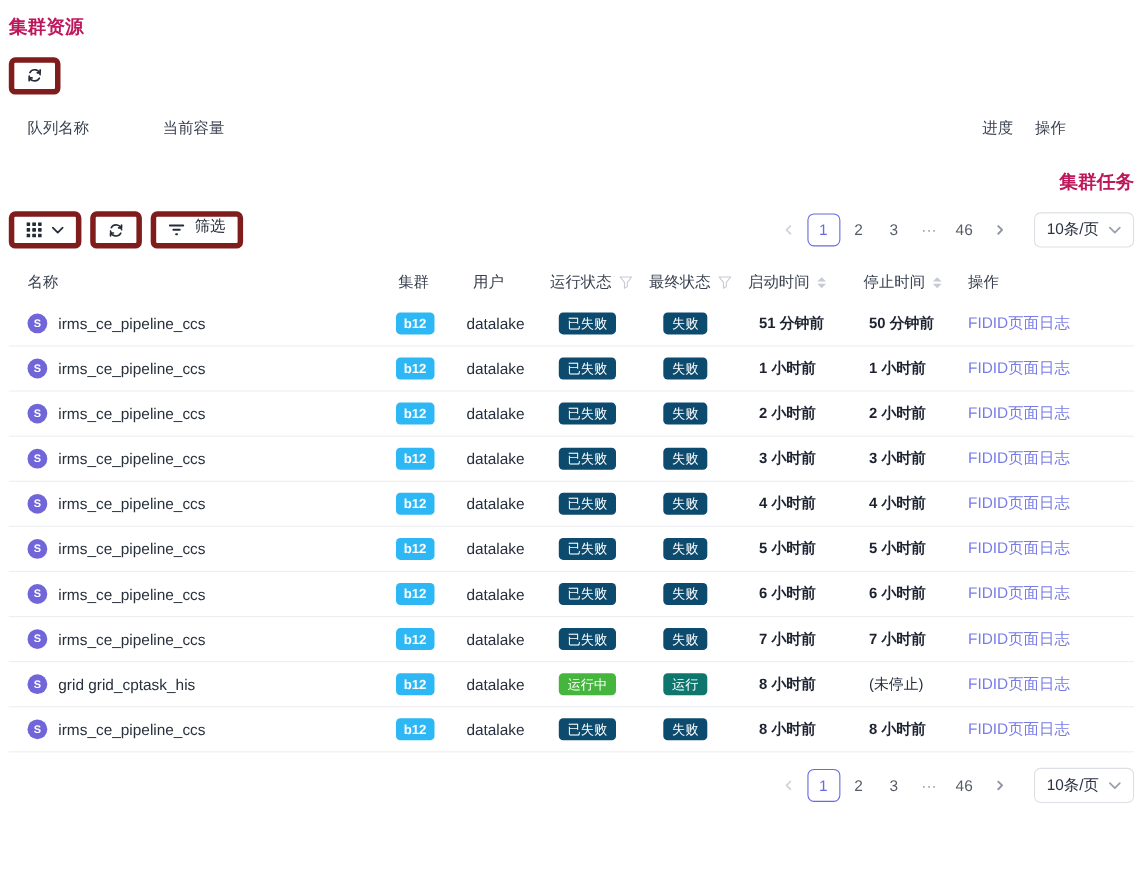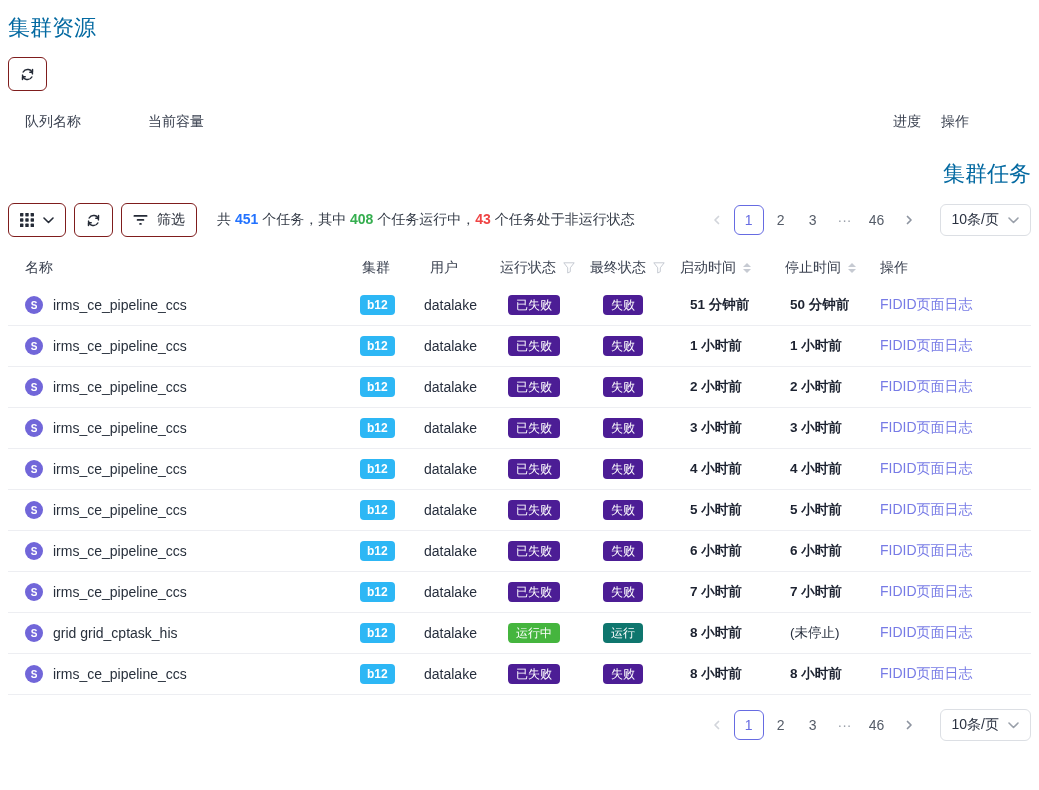--- a/index.html
+++ b/index.html
@@ -5,36 +5,35 @@
   * { box-sizing: border-box; margin: 0; padding: 0; }
   html, body { width: 1039px; height: 790px; background: #fff; overflow: hidden; }
   body {
     font-family: "Liberation Sans", "DejaVu Sans", sans-serif;
     font-size: 14px;
     color: #262e3d;
   }
   .page { padding: 16px 8px 0 8px; }
 
   .section-title {
-    font-size: 22px;
-    font-weight: 400;
-    color: #0369a1;
+    font-size: 17px;
+    font-weight: 700;
+    color: #be185d;
     line-height: 1.1;
   }
 
   
   .btn {
     display: inline-flex;
-    align-items: center;
     justify-content: center;
     gap: 9px;
     height: 34px;
     padding: 0 11px;
     background: #fff;
-    border: 1px solid #7f1d1d;
+    border: 5px solid #7f1d1d;
     border-radius: 6px;
     color: #252b37;
     font-size: 14px;
     cursor: pointer;
   }
   .icon { display: inline-flex; align-items: center; justify-content: center; }
 
   .lone-refresh { margin-top: 17px; }
 
   
@@ -149,21 +148,21 @@
   .tname { color: #28303c; }
   .cluster-badge {
     display: inline-block; background: #2db7f5; color: #fff;
     font-size: 12px; font-weight: 700; line-height: 1;
     padding: 4px 7px; border-radius: 4px;
   }
   .badge {
     display: inline-block; color: #fff; font-size: 12px; line-height: 1;
     padding: 4px 8px; border-radius: 4px;
   }
-  .badge-red { background: #4c1d95; }
+  .badge-red { background: #0c4a6e; }
   .badge-green { background: #45b53e; }
   .badge-cyan { background: #0f766e; }
   .time { font-weight: 700; color: #1c2230; font-size: 13.5px; white-space: nowrap; }
   .time.plain { font-weight: 400; color: #262e3d; }
 
   .bottom-pager-row { display: flex; margin-top: 14px; }
 </style>
 </head>
 <body>
 
@@ -230,21 +229,20 @@
       <span class="icon">
         <svg width="15" height="12" viewBox="0 0 15 12" fill="currentColor">
           <rect x="0.5" y="1" width="14" height="1.8" rx="0.9"></rect>
           <rect x="3.7" y="5" width="7.6" height="1.8" rx="0.9"></rect>
           <rect x="6.2" y="9" width="2.6" height="1.8" rx="0.9"></rect>
         </svg>
       </span>
       <span>筛选</span>
     </button>
 
-    <span class="stats"><span>共 </span><b class="stat-total">451</b><span> 个任务，其中 </span><b class="stat-running">408</b><span> 个任务运行中，</span><b class="stat-failed">43</b><span> 个任务处于非运行状态</span></span>
 
     <div class="pager">
       <button class="pg-nav disabled">
         <span class="icon">
           <svg width="10" height="10" viewBox="0 0 10 10" fill="none" stroke="currentColor" stroke-width="1.7" stroke-linecap="round" stroke-linejoin="round">
               <path d="M6.5 1.5L3 5l3.5 3.5"></path>
             </svg>
         </span>
       </button>
       <span class="pager-pages">

